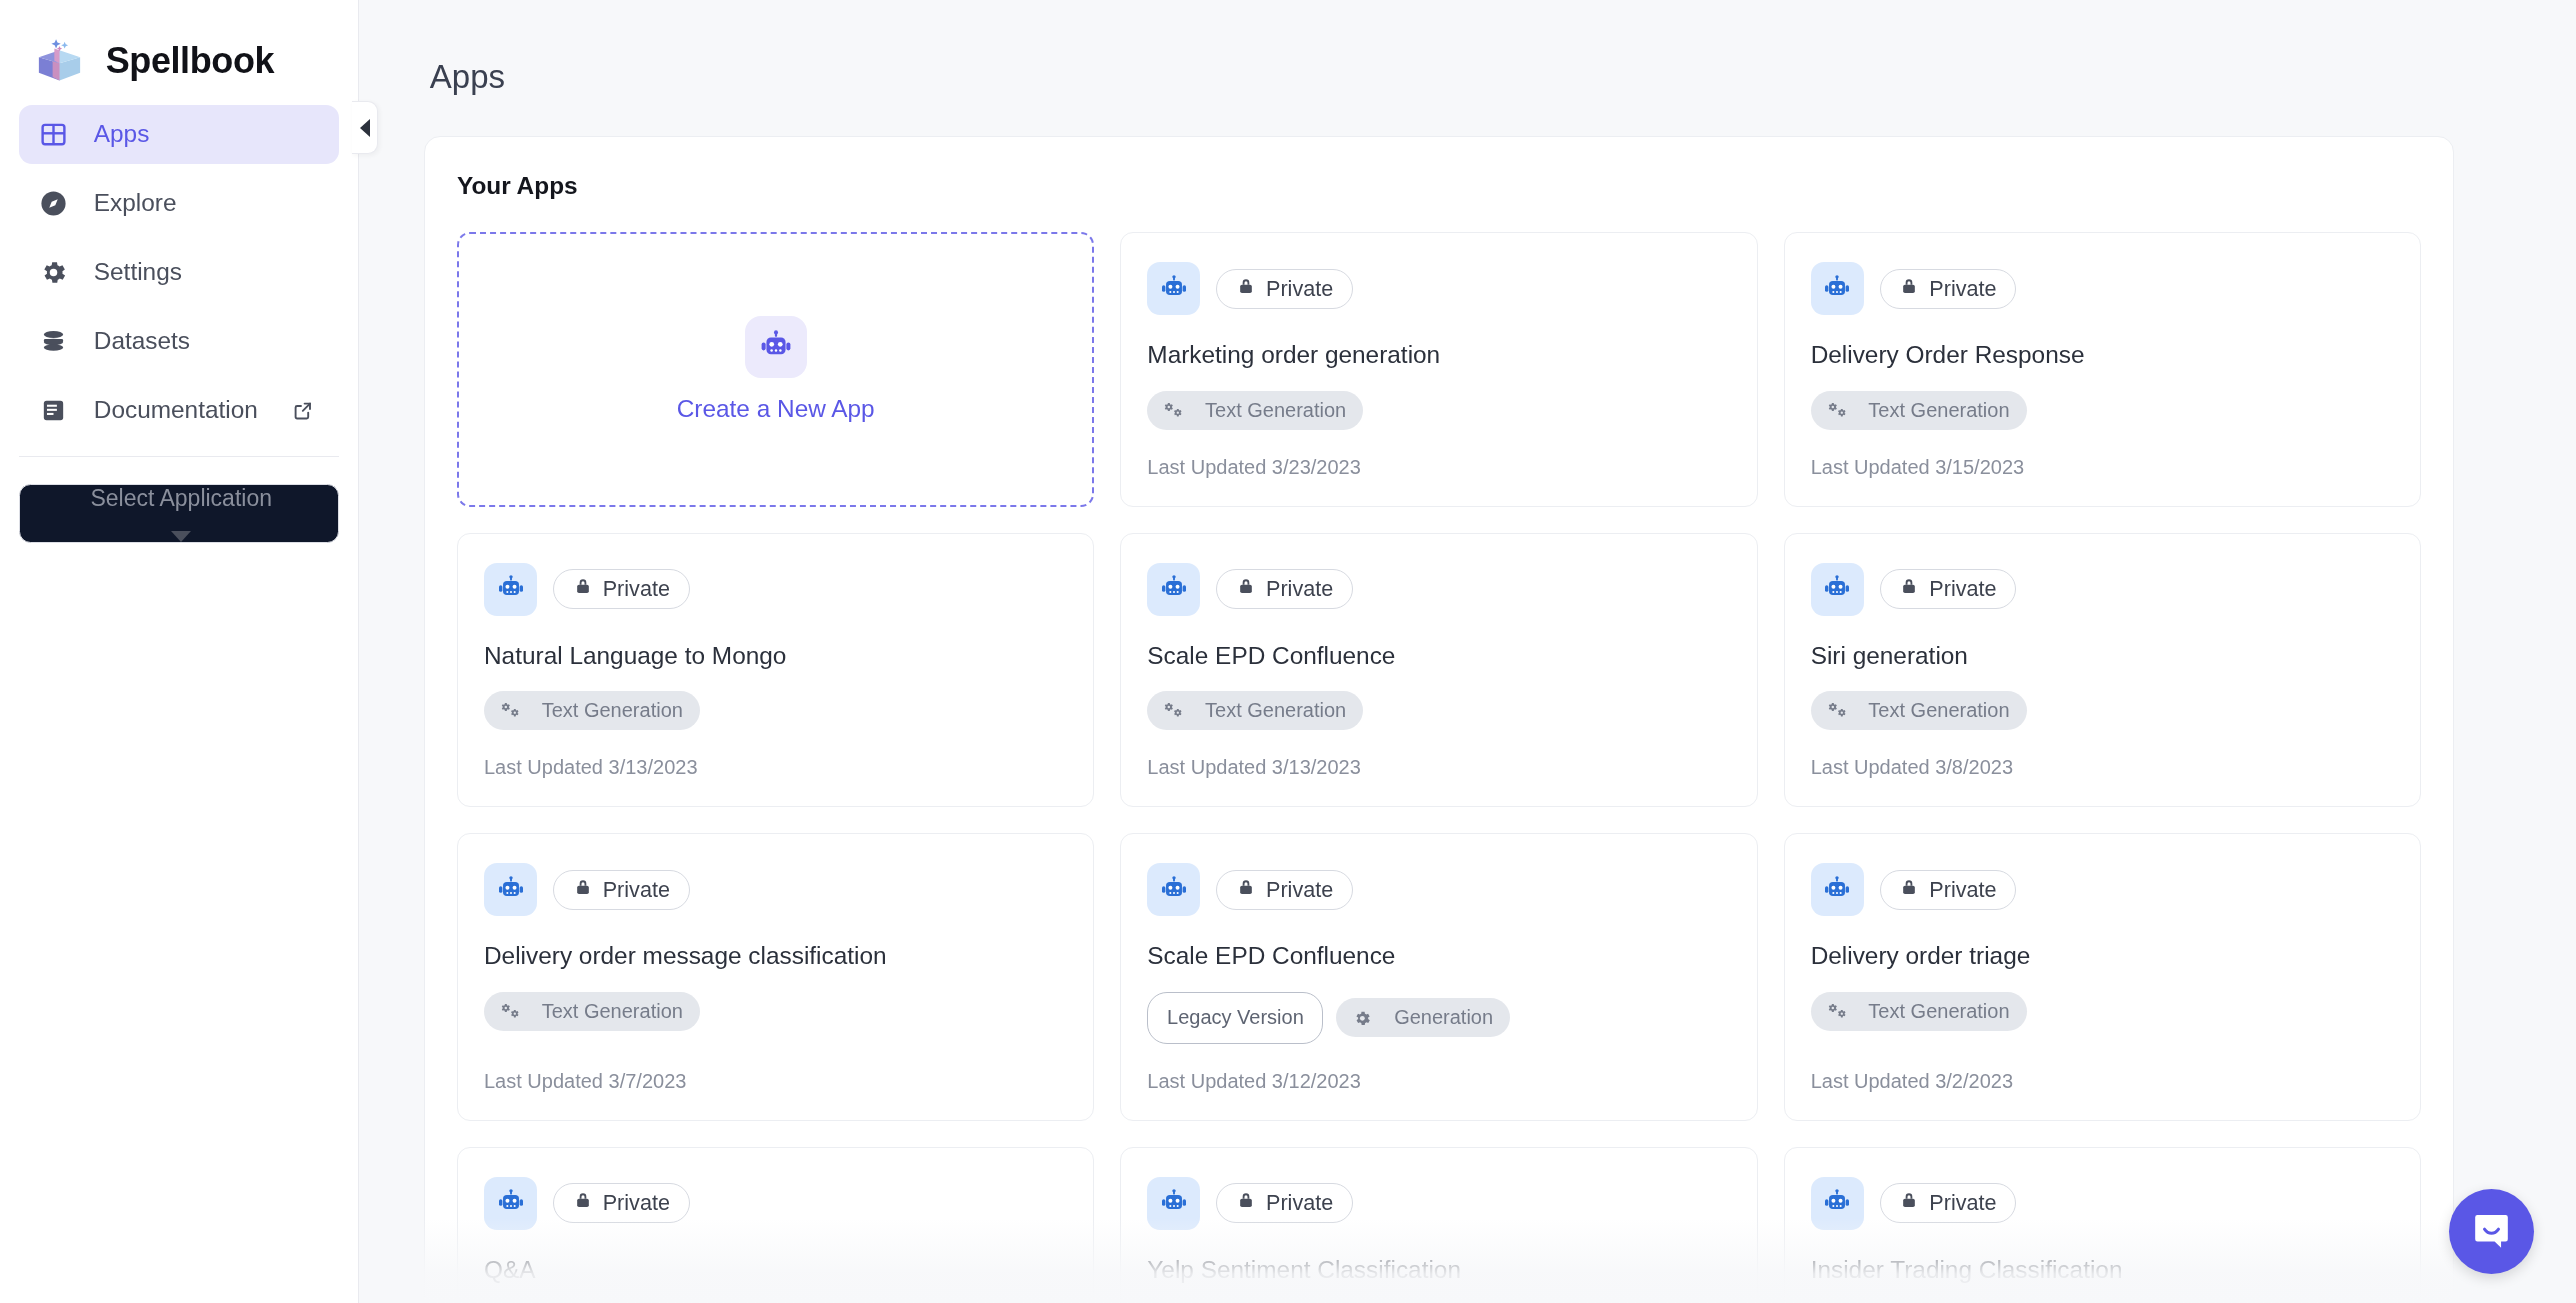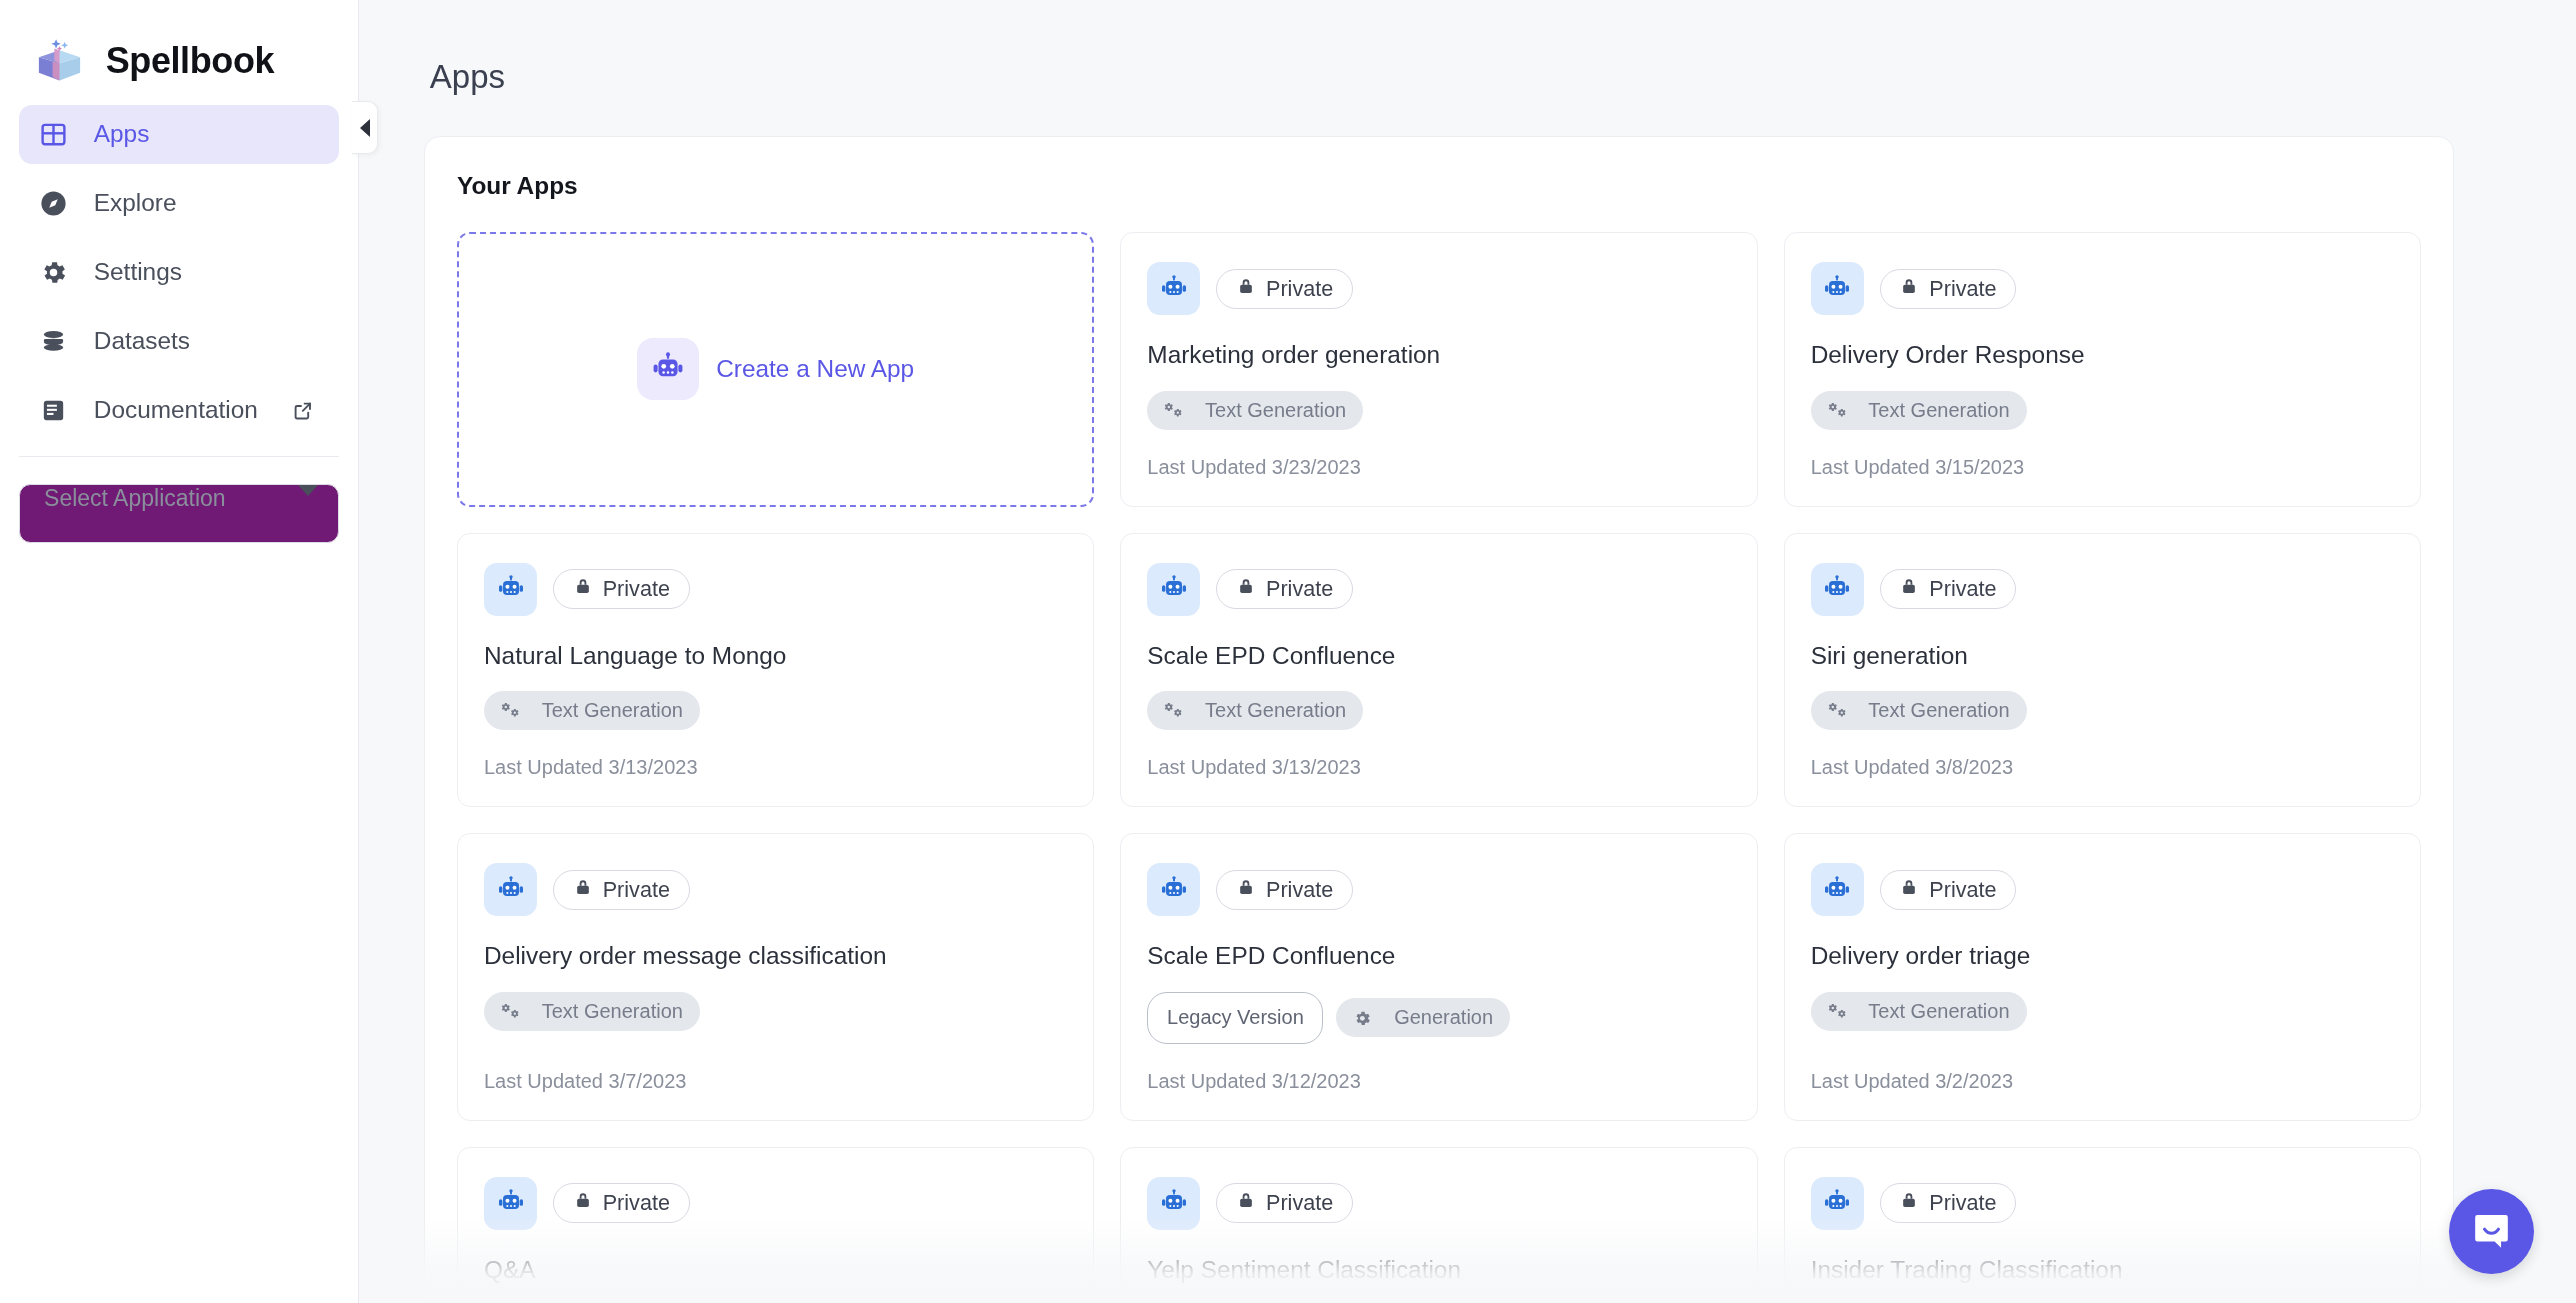--- a/index.html
+++ b/index.html
@@ -78,25 +78,26 @@
     margin: 16px 18.7px 0 18.7px;
     border-top: 1.4px solid #e9eaef;
   }
 
   .app-select {
     margin: 27px 18.7px 0 18.7px;
     height: 59px;
     border: 1.4px solid #dcdee5;
     border-radius: 11.5px;
     display: flex;
-    align-items: flex-start;
+    align-items: center;
     justify-content: space-between;
     padding: 0 20px 0 24.4px;
     cursor: pointer;
-    background: #701a75;
+    background: #0f172a;
+    flex-direction: column;
   }
   .app-select-text { font-size: 23px; color: #8a8f9c; }
   .caret {
     width: 0; height: 0;
     border-left: 10.8px solid transparent;
     border-right: 10.8px solid transparent;
     border-top: 11.5px solid #4a4f5c;
   }
 
   
@@ -174,21 +175,21 @@
   }
 
   .card-new {
     border: 2.2px dashed #7b78ea;
     background: #ffffff;
     align-items: center;
     justify-content: center;
     min-height: 216px;
     padding: 0;
   }
-  .new-inner { display: flex; flex-direction: row; align-items: center; gap: 17px; }
+  .new-inner { display: flex; flex-direction: column; align-items: center; gap: 17px; }
   .new-badge {
     width: 62px; height: 62px;
     background: #eceafc;
     border-radius: 16px;
     display: flex; align-items: center; justify-content: center;
   }
   .new-label { font-size: 24.4px; color: #5a57e6; }
 
   .card-top { display: flex; align-items: center; gap: 16px; margin-bottom: 26px; }
 

